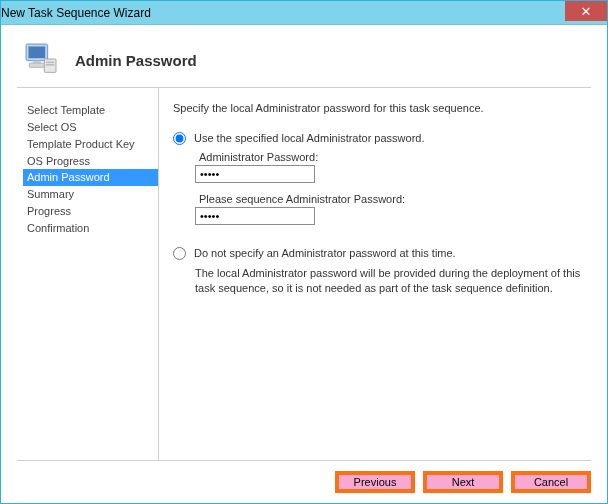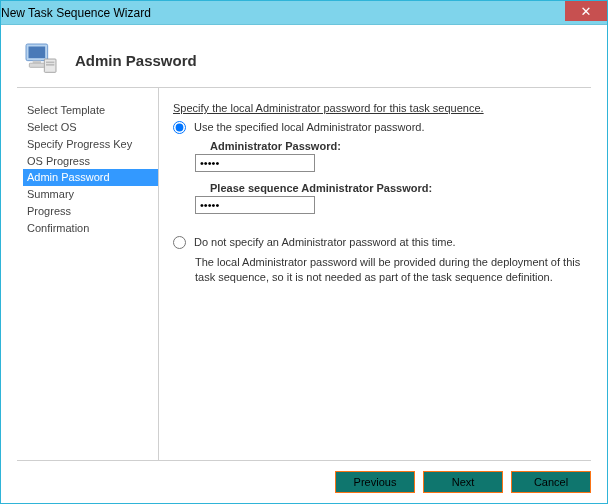--- a/index.html
+++ b/index.html
@@ -73,53 +73,53 @@
   }
   .sidebar-item.selected {
     background: #3399ff;
     color: #fff;
   }
   .content {
     flex: 1;
     padding: 14px 6px 0 14px;
     color: #333;
   }
-  .intro { margin-bottom: 7px; text-decoration: underline; }
+  .intro { margin-bottom: 18px; }
   .optgroup { margin-bottom: 22px; }
   .radio-row {
     display: flex;
     align-items: flex-start;
     gap: 8px;
     margin-bottom: 6px;
   }
   .radio-row input[type=radio] { margin: 0; }
   .indented { margin-left: 22px; }
-  .field-label { margin: 4px 0 2px 15px; font-weight: bold; }
+  .field-label { margin: 4px 0 2px 4px; }
   .pwd {
     width: 120px;
     height: 18px;
     border: 1px solid #8c8c8c;
     padding: 0 4px;
     font-family: inherit;
     font-size: 11px;
   }
   .note { margin-top: 6px; line-height: 1.35; }
   .footer {
     border-top: 1px solid #cfcfcf;
     margin: 0 16px;
     padding: 10px 0;
     display: flex;
     justify-content: flex-end;
     gap: 8px;
   }
   .btn {
     width: 80px;
     height: 22px;
-    border: 1px solid #f97316;
-    background: #0f766e;
+    border: 4px solid #f97316;
+    background: #f9a8d4;
     font-family: inherit;
     font-size: 11px;
     cursor: pointer;
   }
 </style>
 </head>
 <body>
 
 <div class="titlebar">
   <span class="titlebar-text">New Task Sequence Wizard</span>
@@ -143,21 +143,21 @@
   <div class="header-title">Admin Password</div>
 </div>
 
 <div class="divider"></div>
 
 <div class="body">
 
   <div class="sidebar" id="sidebar">
       <div class="sidebar-item">Select Template</div>
       <div class="sidebar-item">Select OS</div>
-      <div class="sidebar-item">Specify Progress Key</div>
+      <div class="sidebar-item">Template Product Key</div>
       <div class="sidebar-item">OS Progress</div>
       <div class="sidebar-item selected">Admin Password</div>
       <div class="sidebar-item">Summary</div>
       <div class="sidebar-item">Progress</div>
       <div class="sidebar-item">Confirmation</div>
     </div>
 
   <div class="content">
     <div class="intro">Specify the local Administrator password for this task sequence.</div>
 

